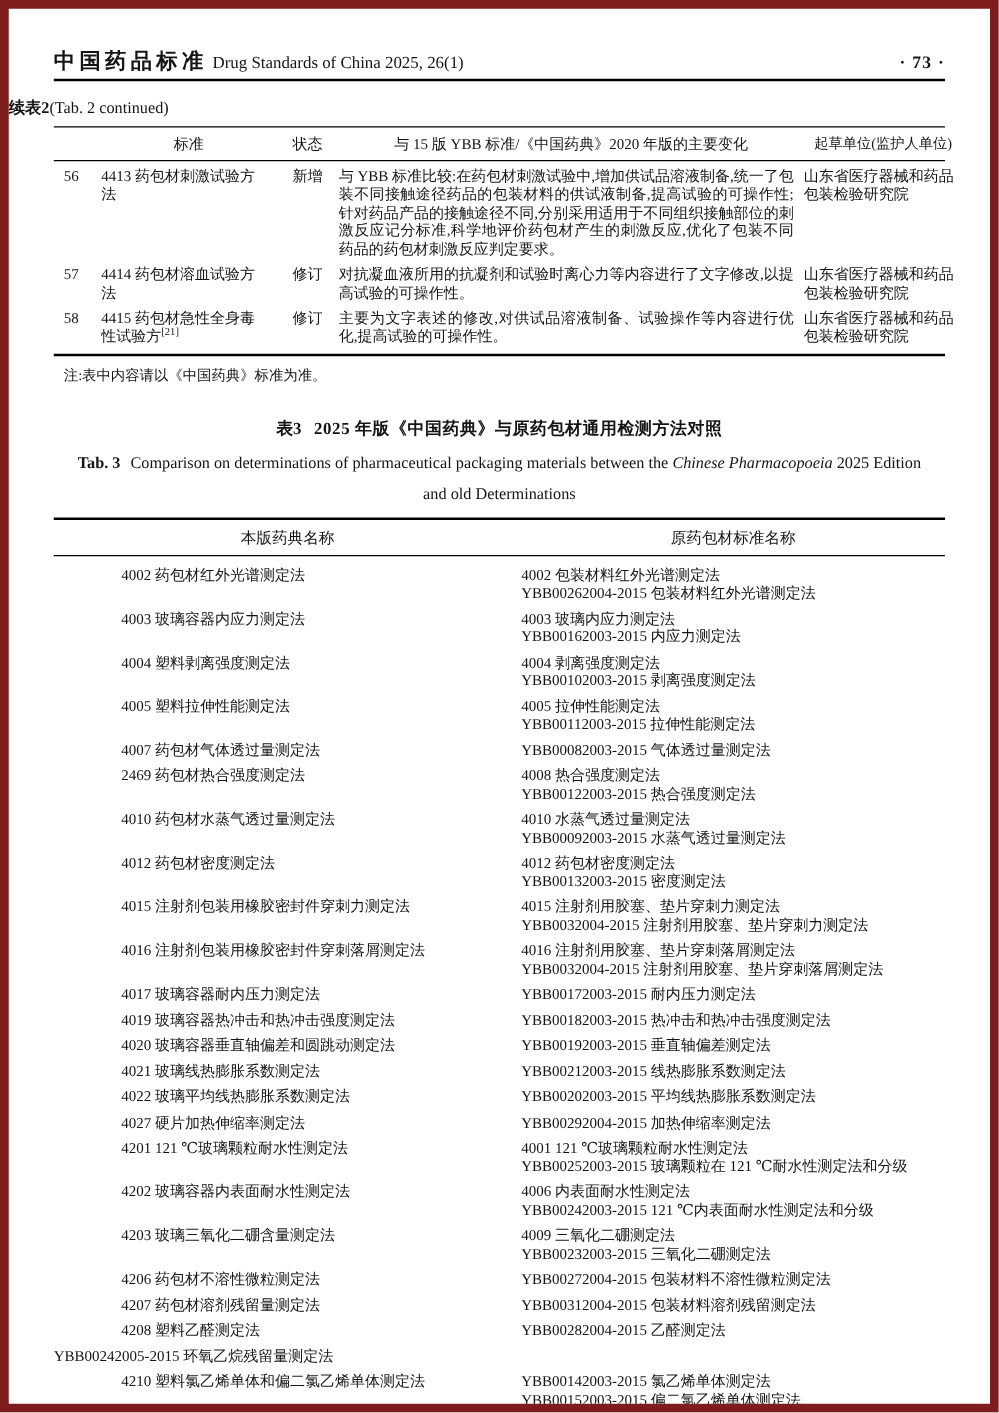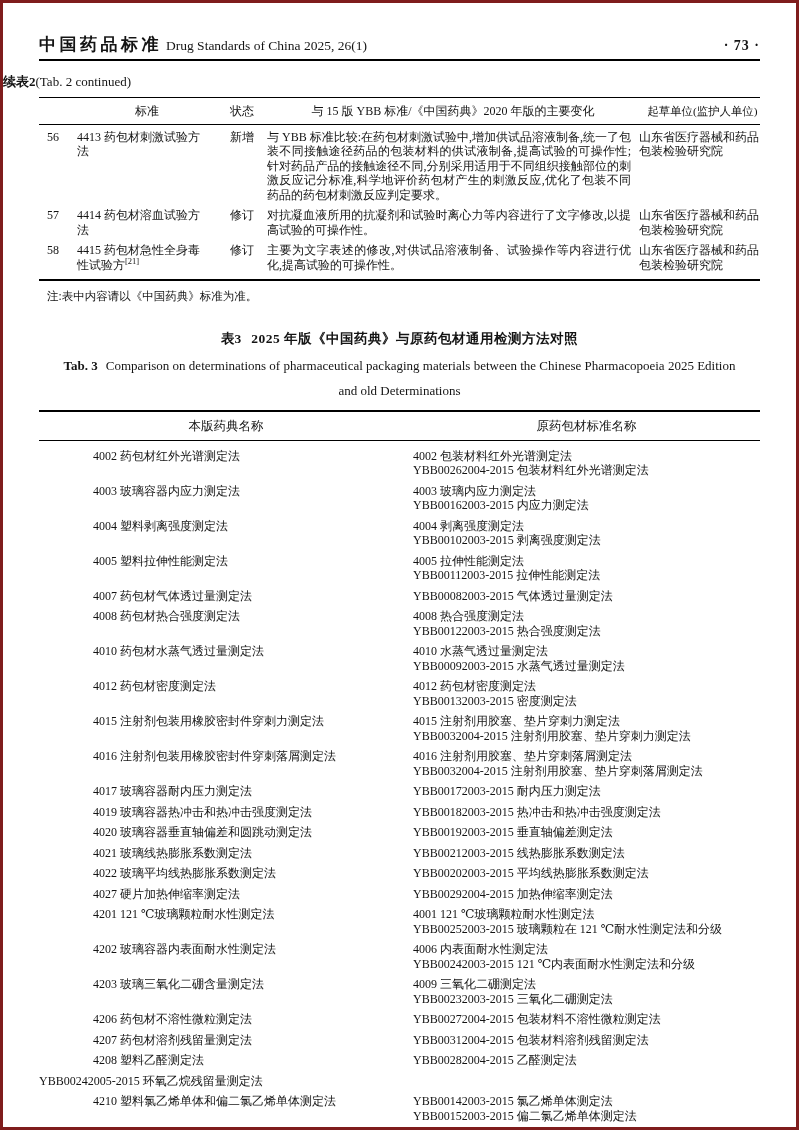--- a/index.html
+++ b/index.html
@@ -1,18 +1,18 @@
 <!DOCTYPE html>
 <html><head>
 <meta charset="utf-8">
 <style>
   html,body { margin:0; padding:0; background:#d9d9d9; }
   .page {
     position:relative; width:799px; height:1130px; margin:0 auto;
-    background:#ffffff; box-sizing:border-box; border:3px solid #7f1d1d;
+    background:#ffffff; box-sizing:border-box; border:7px solid #7f1d1d;
     overflow:hidden; color:#141414;
     font-family:"Liberation Serif","DejaVu Serif",serif;
   }
   
   .jheader {
     margin:30px 36px 0 36px; display:flex; align-items:baseline;
     border-bottom:2px solid #000; padding-bottom:3px;
   }
   .jt-cn { font-weight:bold; font-size:17px; letter-spacing:3.5px; }
   .jt-en { font-size:13.5px; margin-left:4px; }
@@ -38,21 +38,21 @@
   .t2row .changes { text-align:justify; padding-right:8px; }
   sup.ref { font-size:8.5px; vertical-align:super; line-height:0; }
   .t2note { margin:8px 36px 0 44px; font-size:11.5px; }
 
   
   .t3cap-cn { text-align:center; margin-top:26px; font-size:13.5px; font-weight:bold; }
   .t3cap-cn .cap-txt { font-weight:bold; letter-spacing:0.5px; }
   .t3cap-cn .cap-no { margin-right:10px; }
   .t3cap-en { text-align:center; margin-top:10px; font-size:13px; }
   .t3cap-en .b { font-weight:bold; margin-right:8px; }
-  .t3cap-en .it { }
+  .t3cap-en .it { font-style:italic; }
   .t3cap-en2 { text-align:center; margin-top:9px; font-size:13px; }
 
   
   .table3 {
     margin:11px 36px 0 36px;
     border-top:2px solid #000; border-bottom:2px solid #000;
     font-size:12px; line-height:14.5px;
   }
   .t3grid { display:grid; grid-template-columns:374px 1fr; }
   .t3head { padding:7px 0 6px 0; border-bottom:1.5px solid #000; font-size:12.5px; }
@@ -164,21 +164,21 @@
       </div>
 
       <div class="t3grid t3row">
         <div class="new">4007 药包材气体透过量测定法</div>
         <div class="old">
           <div>YBB00082003-2015 气体透过量测定法</div>
         </div>
       </div>
 
       <div class="t3grid t3row">
-        <div class="new">4008 药包材热合强度测定法</div>
+        <div class="new">2469 药包材热合强度测定法</div>
         <div class="old">
           <div>4008 热合强度测定法</div>
           <div>YBB00122003-2015 热合强度测定法</div>
         </div>
       </div>
 
       <div class="t3grid t3row">
         <div class="new">4010 药包材水蒸气透过量测定法</div>
         <div class="old">
           <div>4010 水蒸气透过量测定法</div>

